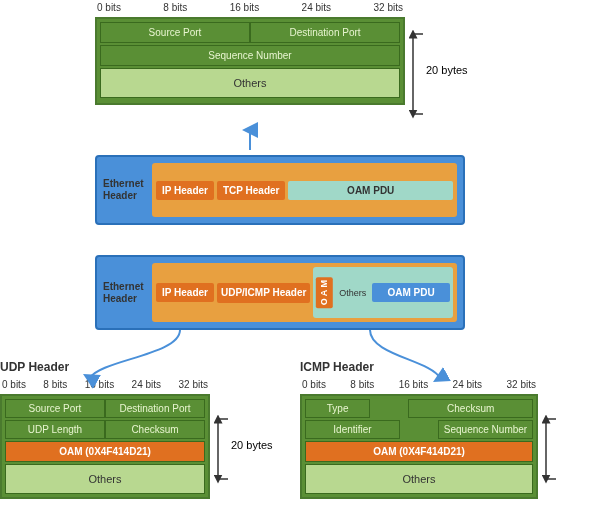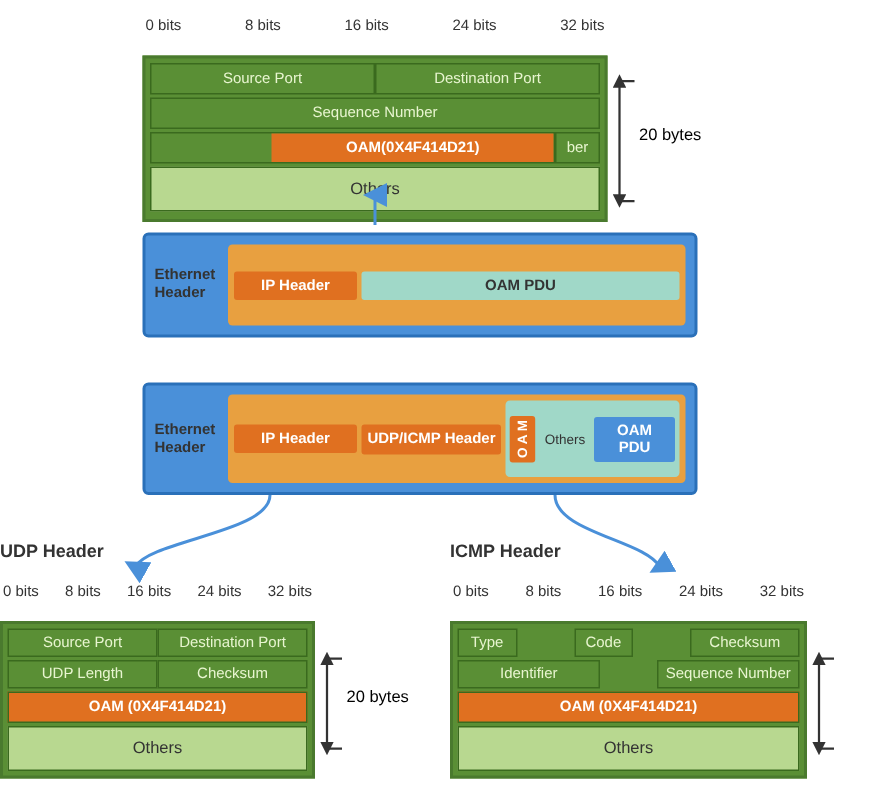--- a/index.html
+++ b/index.html
@@ -26,21 +26,21 @@
       left: 95px;
       width: 310px;
     }
 
     .bit-labels {
       display: flex;
       justify-content: space-between;
       font-size: 10px;
       color: #333;
       margin-bottom: 2px;
-      padding: 12px 2px;
+      padding: 2px 2px;
     }
 
     .tcp-box {
       border: 2px solid #4a7a2e;
       background: #5a8f35;
       padding: 3px;
       position: relative;
     }
 
     .tcp-row {
@@ -139,21 +139,21 @@
       flex: 1;
       height: 100%;
     }
 
     .ip-header-box {
       background: #e07020;
       color: #fff;
       font-size: 10px;
       font-weight: bold;
       text-align: center;
-      padding: 4px 18px;
+      padding: 4px 6px;
       border-radius: 2px;
       white-space: nowrap;
     }
 
     .tcp-header-box {
       background: #e07020;
       color: #fff;
       font-size: 10px;
       font-weight: bold;
       text-align: center;
@@ -391,29 +391,20 @@
 
       <div class="tcp-row">
         <div class="tcp-cell tcp-source-port">Source Port</div>
         <div class="tcp-cell tcp-dest-port">Destination Port</div>
       </div>
 
       <div class="tcp-row">
         <div class="tcp-cell" style="flex:1; text-align:center;">Sequence Number</div>
       </div>
 
-      <div class="tcp-row tcp-ack-row">
-        <div class="tcp-ack-cell" style="position:relative;">
-          <span>Ack</span>
-          <div class="oam-overlay">
-            <span>OAM(0X4F414D21)</span>
-          </div>
-        </div>
-        <div class="tcp-cell" style="width:30px;">ber</div>
-      </div>
 
       <div class="tcp-others">Others</div>
 
       <div style="position:absolute; right:-65px; top:10px; display:flex; flex-direction:column; align-items:flex-start;">
         <svg width="60" height="90">
           <defs>
             <marker id="arrowhead-top" markerWidth="6" markerHeight="6" refX="3" refY="3" orient="auto">
               <polygon points="0 0, 6 3, 0 6" fill="#333"></polygon>
             </marker>
             <marker id="arrowhead-bottom" markerWidth="6" markerHeight="6" refX="3" refY="3" orient="auto-start-reverse">
@@ -426,20 +417,21 @@
         </svg>
         <span style="position:absolute; left:18px; top:35px; font-size:11px; white-space:nowrap;">20 bytes</span>
       </div>
     </div>
   </div>
 
   <div class="upper-packet">
     <div class="eth-header-label">Ethernet Header</div>
     <div class="inner-packet">
       <div class="ip-header-box">IP Header</div>
+      <div class="tcp-header-box">TCP Header</div>
       <div class="oam-pdu-box">OAM PDU</div>
     </div>
   </div>
 
   <div class="lower-packet">
     <div class="eth-header-label">Ethernet Header</div>
     <div class="lower-inner-packet">
       <div class="ip-header-box">IP Header</div>
       <div class="udp-icmp-header-box">UDP/ICMP Header</div>
       <div class="lower-inner2">
@@ -497,21 +489,20 @@
     <div class="bit-labels">
       <span>0 bits</span>
       <span>8 bits</span>
       <span>16 bits</span>
       <span>24 bits</span>
       <span>32 bits</span>
     </div>
     <div class="icmp-box">
       <div class="icmp-row">
         <div class="icmp-cell" style="flex:1;">Type</div>
-        <div class="icmp-cell" style="flex:1;">Code</div>
         <div class="icmp-cell" style="flex:2;">Checksum</div>
       </div>
       <div class="icmp-row">
         <div class="icmp-cell" style="flex:1;">Identifier</div>
         <div class="icmp-cell" style="flex:1;">Sequence Number</div>
       </div>
       <div class="icmp-oam">OAM (0X4F414D21)</div>
       <div class="icmp-others">Others</div>
 
       <div style="position:absolute; right:-65px; top:18px;">

